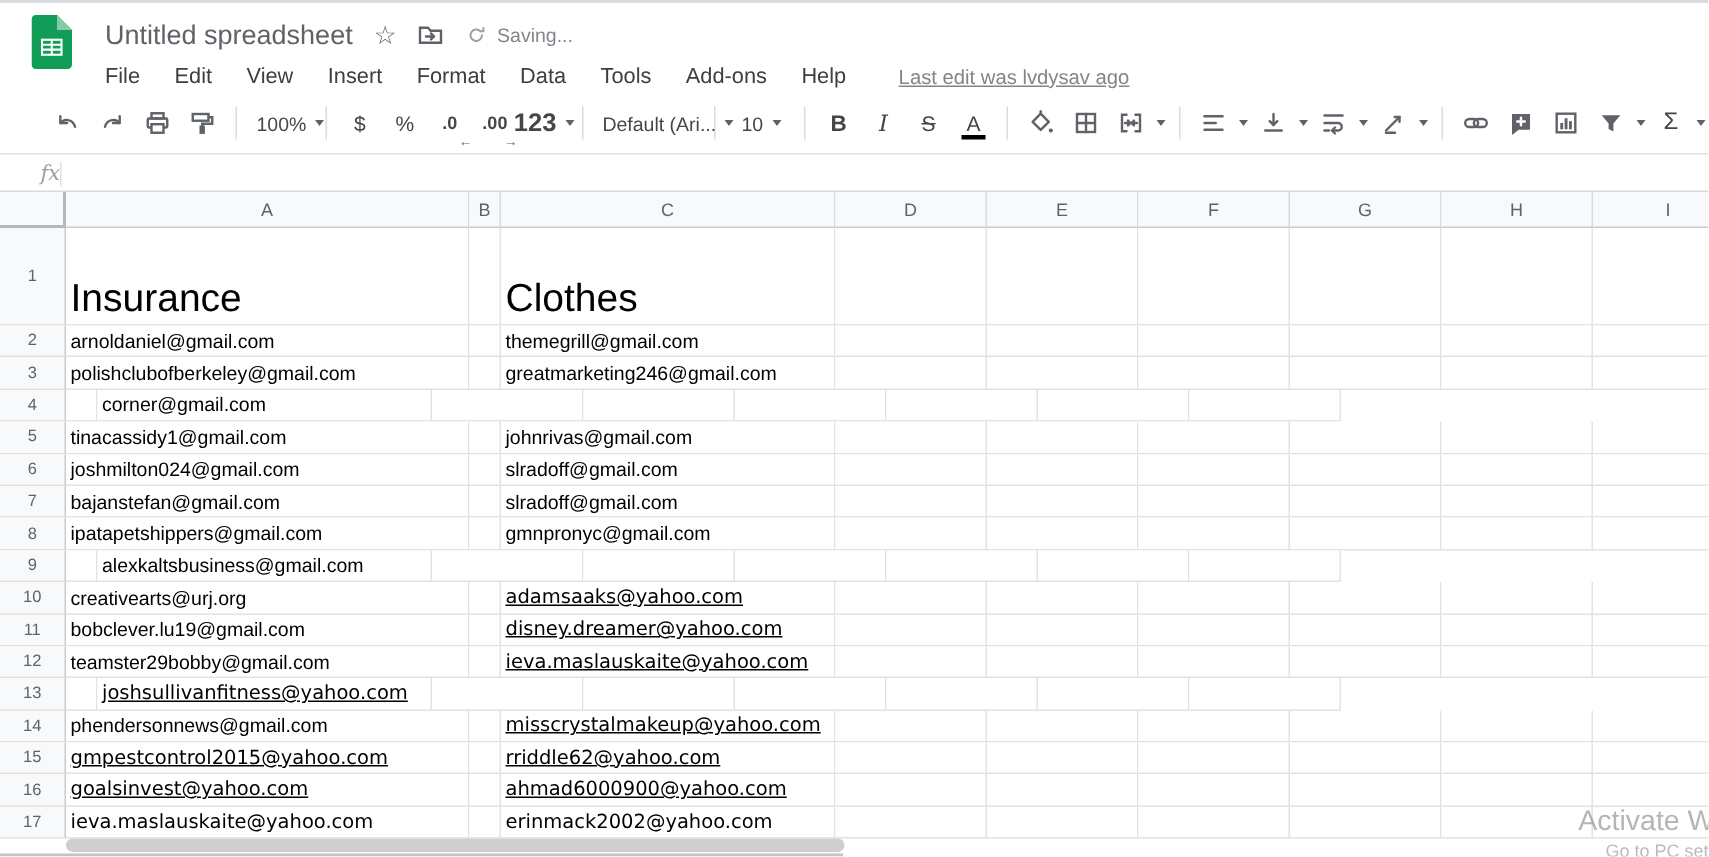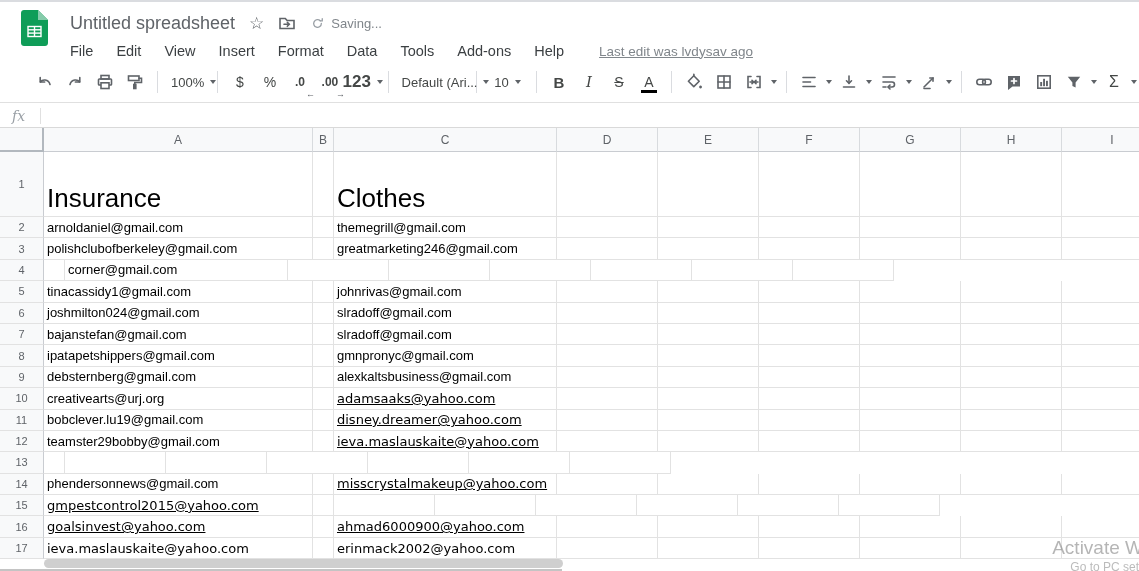--- a/index.html
+++ b/index.html
@@ -40,21 +40,21 @@
   .italic { font-family:"DejaVu Serif", serif; font-style:italic; font-size:15px; }
   .strike { text-decoration:line-through; font-size:14px; }
   .acolor { font-size:14px; font-weight:500; padding:0 3px; }
   .acolor::after { content:""; position:absolute; left:3px; right:3px; bottom:2px; height:3px; background:#000; }
   .sum { font-size:16px; }
   svg.ic { width:18px; height:18px; stroke:#5f6368; fill:none; stroke-width:1.6; stroke-linecap:round; }
 
   
   .fbar { position:absolute; top:104px; left:0; width:1139px; height:24px; background:#fff;
           border-bottom:1px solid #d9d9d9; display:flex; align-items:center; }
-  .fx { width:40px; text-align:left; font-family:"DejaVu Serif", serif; font-style:italic;
+  .fx { width:40px; text-align:right; font-family:"DejaVu Serif", serif; font-style:italic;
         font-size:14px; color:#9aa0a6;padding-left:12px; }
   .fdiv { width:1px; height:16px; background:#e0e0e0; }
   .finput { flex:1; height:100%; }
 
   
   .grid { position:absolute; top:128px; left:0; width:1139px; height:443px; overflow:hidden; }
   .hrow { display:flex; height:24px; }
   .corner { width:44px; height:24px; background:#f8f9fa; border-right:2px solid #b2b8be;
             border-bottom:2px solid #b2b8be; flex:none; }
   .colhead { height:24px; background:#f8f9fa; border-right:1px solid #d8dbde; border-bottom:1px solid #c9ccd1;
@@ -384,21 +384,20 @@
         <div class="cell" style="width: 223px;">gmnpronyc@gmail.com</div>
         <div class="cell" style="width: 101px;"></div>
         <div class="cell" style="width: 101px;"></div>
         <div class="cell" style="width: 101px;"></div>
         <div class="cell" style="width: 101px;"></div>
         <div class="cell" style="width: 101px;"></div>
         <div class="cell" style="width: 101px;"></div>
       </div>
       <div class="drow">
         <div class="rownum">9</div>
-        <div class="cell" style="width: 269px;">debsternberg@gmail.com</div>
         <div class="cell" style="width: 21px;"></div>
         <div class="cell" style="width: 223px;">alexkaltsbusiness@gmail.com</div>
         <div class="cell" style="width: 101px;"></div>
         <div class="cell" style="width: 101px;"></div>
         <div class="cell" style="width: 101px;"></div>
         <div class="cell" style="width: 101px;"></div>
         <div class="cell" style="width: 101px;"></div>
         <div class="cell" style="width: 101px;"></div>
       </div>
       <div class="drow">
@@ -433,20 +432,21 @@
         <div class="cell" style="width: 101px;"></div>
         <div class="cell" style="width: 101px;"></div>
         <div class="cell" style="width: 101px;"></div>
         <div class="cell" style="width: 101px;"></div>
         <div class="cell" style="width: 101px;"></div>
         <div class="cell" style="width: 101px;"></div>
       </div>
       <div class="drow">
         <div class="rownum">13</div>
         <div class="cell" style="width: 21px;"></div>
+        <div class="cell link" style="width: 223px;">joshsullivanfitness@yahoo.com</div>
         <div class="cell" style="width: 101px;"></div>
         <div class="cell" style="width: 101px;"></div>
         <div class="cell" style="width: 101px;"></div>
         <div class="cell" style="width: 101px;"></div>
         <div class="cell" style="width: 101px;"></div>
         <div class="cell" style="width: 101px;"></div>
       </div>
       <div class="drow">
         <div class="rownum">14</div>
         <div class="cell" style="width: 269px;">phendersonnews@gmail.com</div>
@@ -456,20 +456,21 @@
         <div class="cell" style="width: 101px;"></div>
         <div class="cell" style="width: 101px;"></div>
         <div class="cell" style="width: 101px;"></div>
         <div class="cell" style="width: 101px;"></div>
         <div class="cell" style="width: 101px;"></div>
       </div>
       <div class="drow">
         <div class="rownum">15</div>
         <div class="cell link" style="width: 269px;">gmpestcontrol2015@yahoo.com</div>
         <div class="cell" style="width: 21px;"></div>
+        <div class="cell link" style="width: 223px;">rriddle62@yahoo.com</div>
         <div class="cell" style="width: 101px;"></div>
         <div class="cell" style="width: 101px;"></div>
         <div class="cell" style="width: 101px;"></div>
         <div class="cell" style="width: 101px;"></div>
         <div class="cell" style="width: 101px;"></div>
         <div class="cell" style="width: 101px;"></div>
       </div>
       <div class="drow">
         <div class="rownum">16</div>
         <div class="cell link" style="width: 269px;">goalsinvest@yahoo.com</div>

